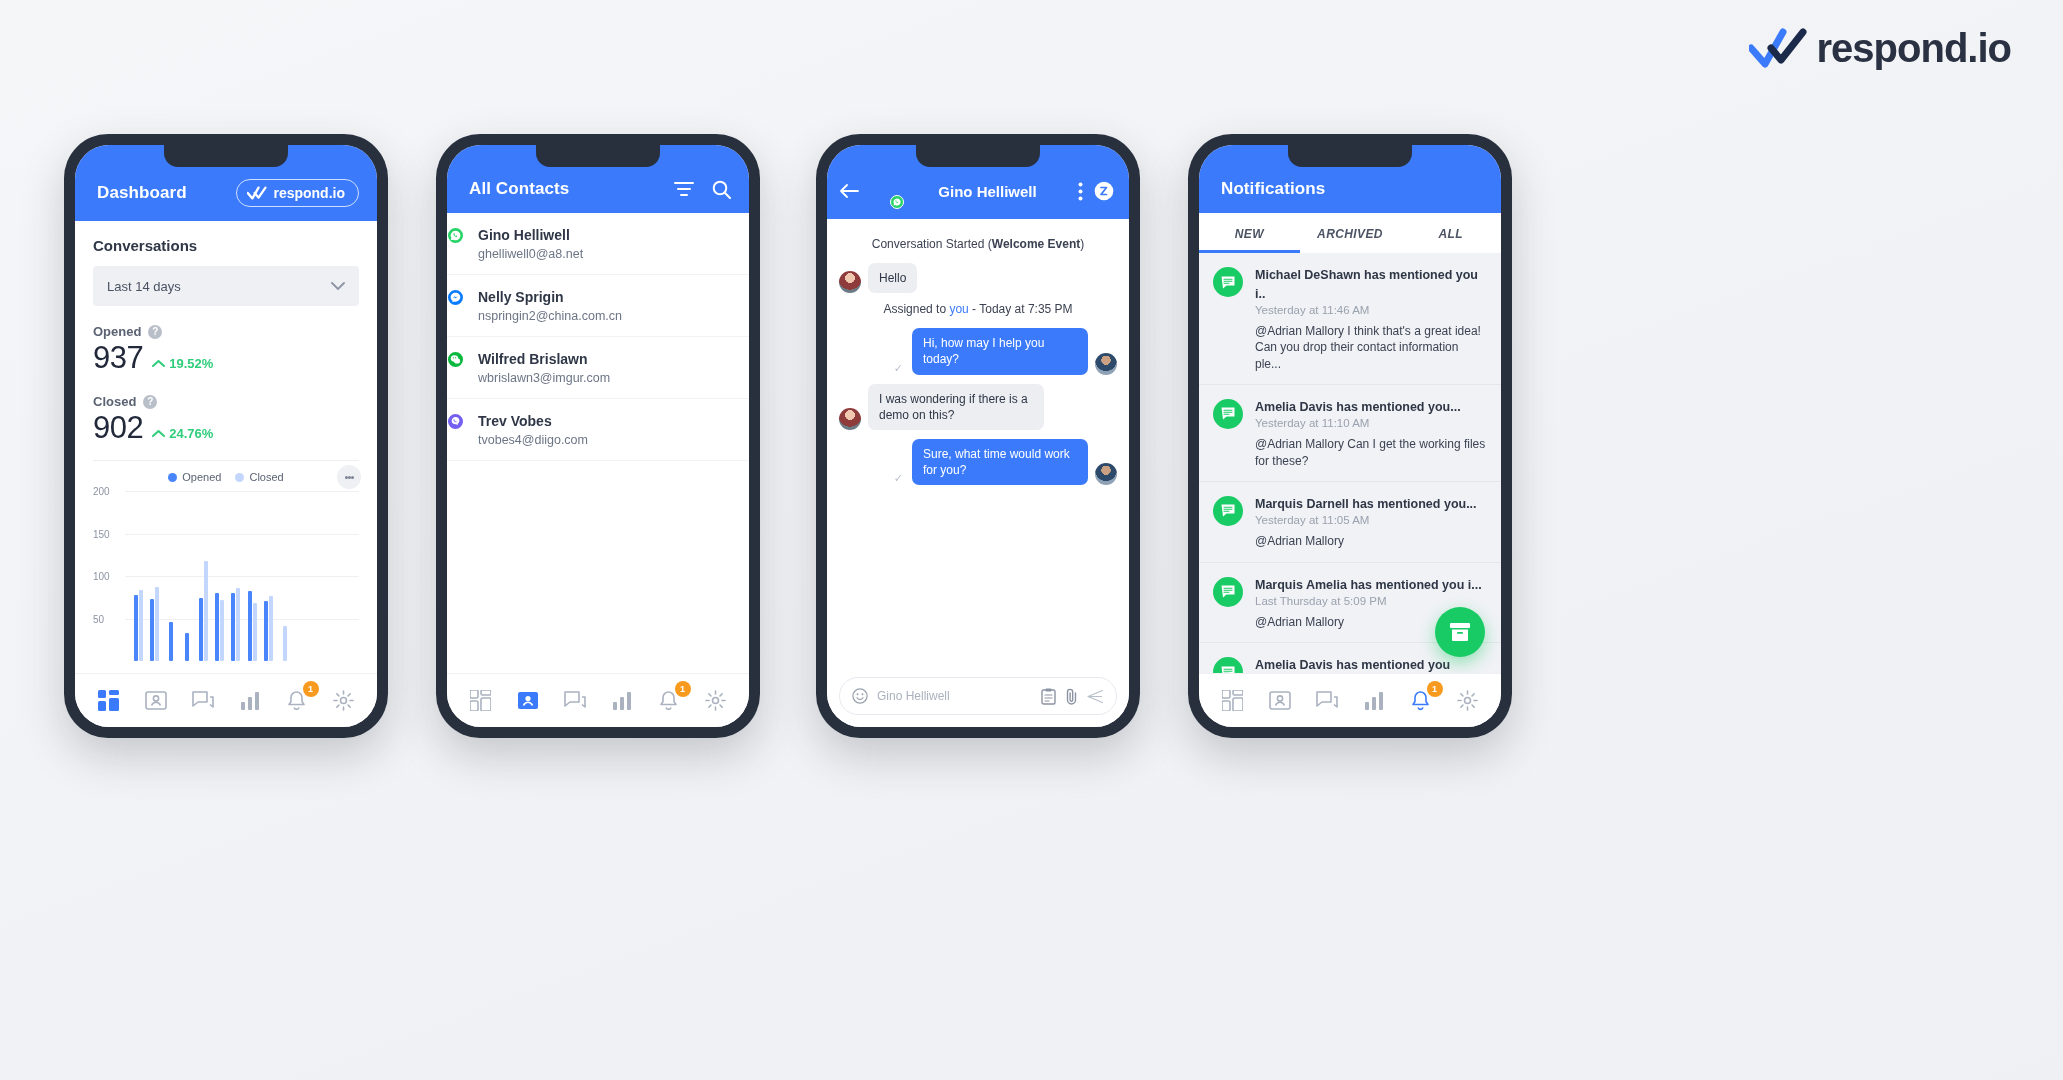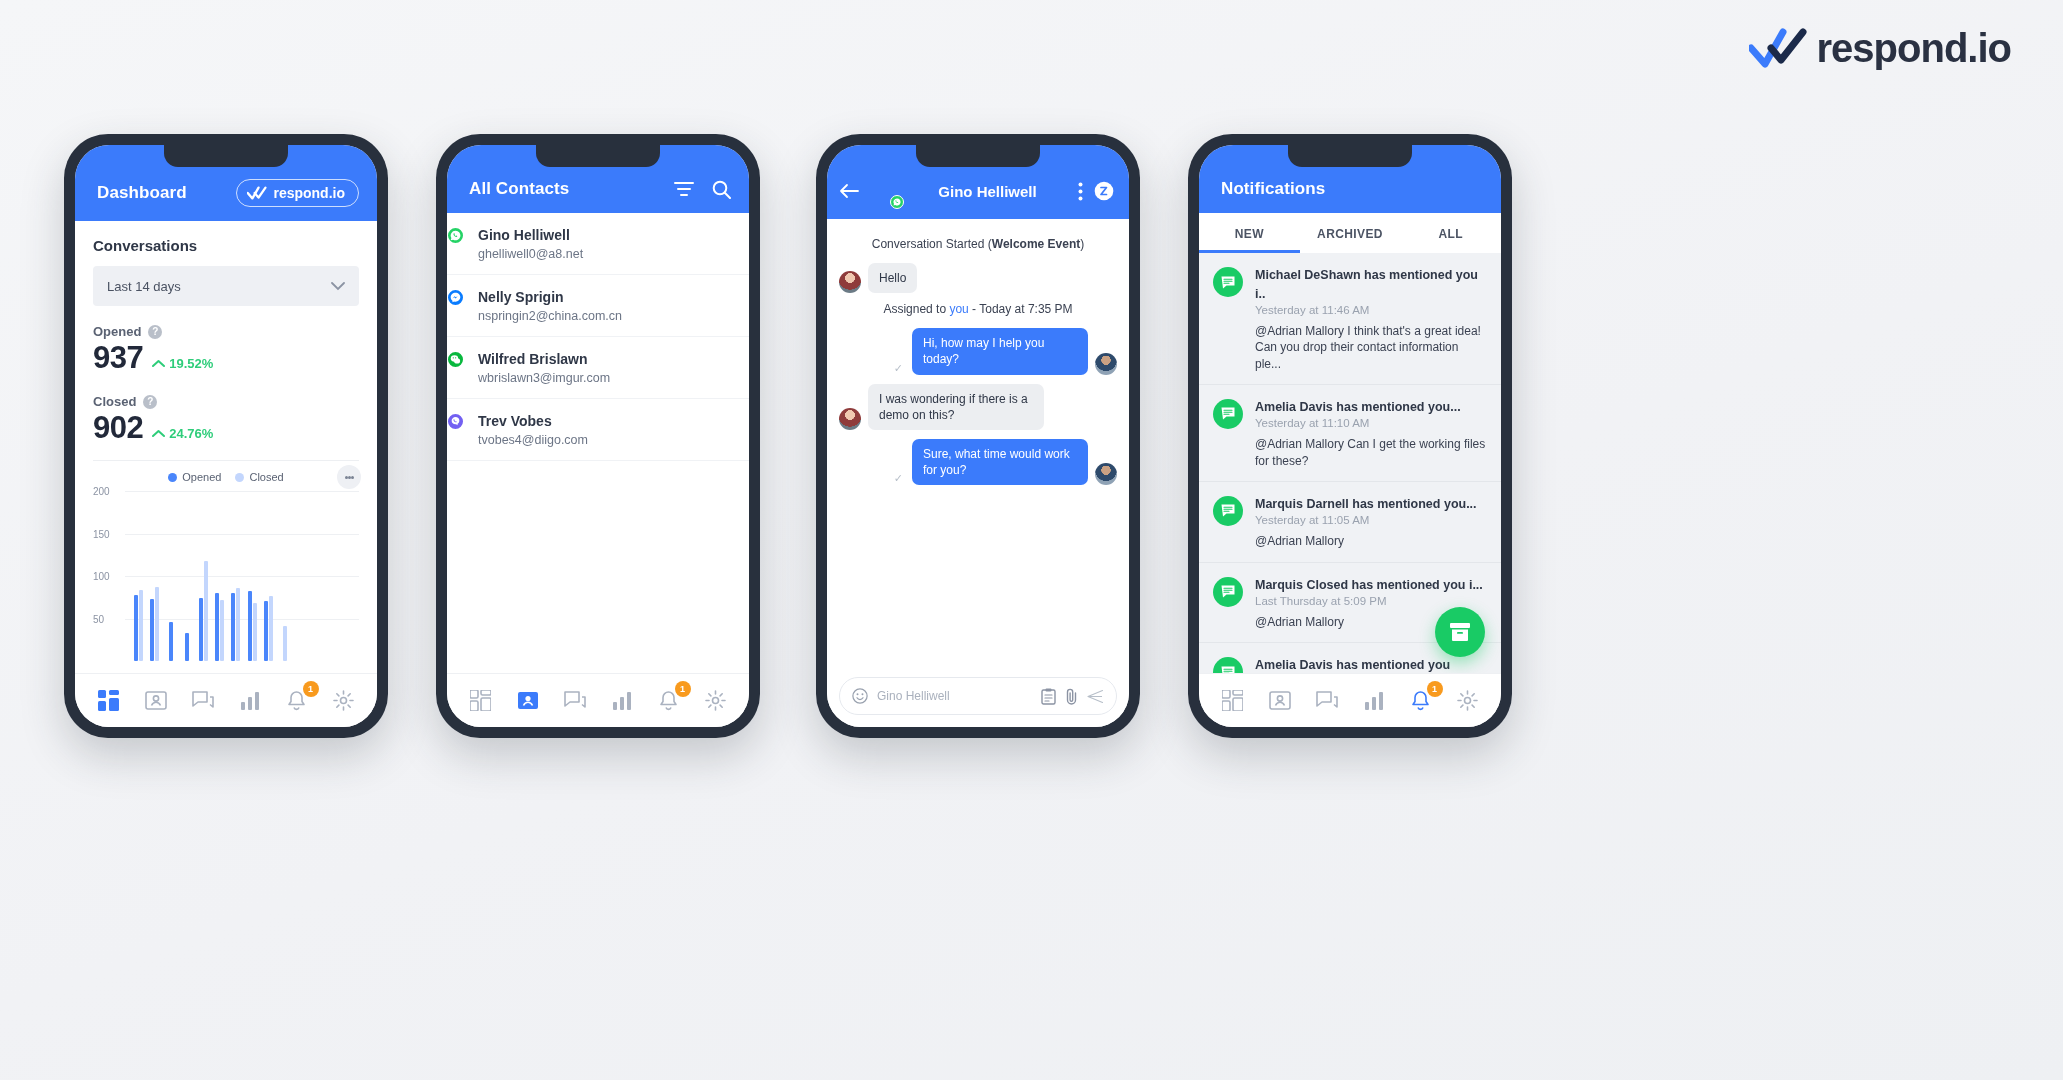--- a/index.html
+++ b/index.html
@@ -55,21 +55,21 @@
   .dash-body { flex: 1; overflow: hidden; background: #fff; padding: 0 18px; position: relative; }
   .dash-title { font-size: 15px; font-weight: 700; color: #2f3747; padding: 16px 0 12px; }
   .select { background: #eef0f4; border-radius: 4px; height: 40px; display: flex;
     align-items: center; padding: 0 14px; font-size: 13px; color: #4a5262; }
   .select-caret { margin-left: auto; color: #8b93a3; }
   .stat-label { font-size: 13px; font-weight: 700; color: #5a6273; margin-top: 18px;
     display: flex; align-items: center; gap: 7px; }
   .qmark { width: 14px; height: 14px; border-radius: 50%; background: #b9bfc9; color: #fff;
     font-size: 10px; font-weight: 700; display: flex; align-items: center; justify-content: center; }
   .stat-row { display: flex; align-items: baseline; gap: 9px; margin-top: 1px; }
-  .stat-num { font-size: 31px; font-weight: 700; color: #22293a; letter-spacing: -.5px; }
+  .stat-num { font-size: 31px; font-weight: 400; color: #22293a; letter-spacing: -.5px; }
   .stat-delta { font-size: 13px; font-weight: 700; color: #2ecd7a; display: flex; align-items: center; gap: 4px; }
   .chart-sep { border-top: 1px solid #edeff2; margin-top: 14px; }
   .legend { display: flex; align-items: center; justify-content: center; gap: 14px;
     padding: 10px 0 6px; font-size: 11px; color: #5a6273; position: relative; }
   .legend i { width: 9px; height: 9px; border-radius: 50%; display: inline-block; margin-right: 5px; }
   .legend-item { display: flex; align-items: center; }
   .kebab { position: absolute; right: -2px; top: 4px; width: 24px; height: 24px; border-radius: 50%;
     background: #eef0f4; display: flex; align-items: center; justify-content: center; }
   .kebab span { display: block; width: 3px; height: 3px; border-radius: 50%; background: #7b8394; margin: 1px 0; }
   .chart-wrap { position: relative; height: 170px; margin-top: 2px; }
@@ -111,21 +111,21 @@
   .bubble { max-width: 176px; border-radius: 7px; padding: 7px 11px; font-size: 12px; line-height: 1.35; }
   .bubble.in { background: #eceef1; color: #2f3747; }
   .bubble.out { background: #3b7bfb; color: #fff; }
   .tick { color: #b7bfc9; font-size: 11px; margin-right: 2px; }
   .composer { flex: 0 0 auto; padding: 8px 12px 12px; background: #fff; }
   .cinput { border: 1px solid #e6e9ee; border-radius: 22px; height: 38px; display: flex;
     align-items: center; padding: 0 12px; gap: 9px; }
   .cplace { flex: 1; font-size: 12px; color: #aab1bd; }
 
   
-  .tabs { display: flex; background: #fff; flex: 0 0 auto; }
+  .tabs { display: flex; background: #fff; flex: 0 0 auto; font-style: italic; }
   .tab { flex: 1; text-align: center; padding: 14px 0 12px; font-size: 12px;
     font-weight: 700; color: #4c5464; letter-spacing: .4px; position: relative; }
   .tab.active:after { content: ""; position: absolute; left: 0; right: 0; bottom: 0;
     height: 3px; background: #3b7bfb; }
   .nlist { flex: 1; background: #f0f2f5; overflow: hidden; position: relative; }
   .nrow { display: flex; gap: 12px; padding: 12px 14px; background: #f0f2f5;
     border-bottom: 1px solid #e3e6ea; }
   .nicon { width: 30px; height: 30px; border-radius: 50%; background: #19cb65;
     display: flex; align-items: center; justify-content: center; flex: 0 0 auto; margin-top: 2px; }
   .ntitle { font-size: 12.5px; font-weight: 700; color: #2f3747; line-height: 1.25; }
@@ -539,21 +539,21 @@
             </span>
             <span style="flex:1"><span class="ntitle">Marquis Darnell has mentioned you...</span><div class="ntime">Yesterday at 11:05 AM</div><div class="nbody">@Adrian Mallory</div></span>
           </div>
           <div class="nrow">
             <span class="nicon">
               <svg width="16" height="15" viewBox="0 0 16 15">
                 <path d="M1.5 1.5h13v9h-8l-3.5 3z" fill="#fff"></path>
                 <path d="M4 4.2h8M4 6.2h8M4 8.2h5" stroke="#19cb65" stroke-width="1.1" stroke-linecap="round"></path>
               </svg>
             </span>
-            <span style="flex:1"><span class="ntitle">Marquis Closed has mentioned you i...</span><div class="ntime">Last Thursday at 5:09 PM</div><div class="nbody">@Adrian Mallory</div></span>
+            <span style="flex:1"><span class="ntitle">Marquis Amelia has mentioned you i...</span><div class="ntime">Last Thursday at 5:09 PM</div><div class="nbody">@Adrian Mallory</div></span>
           </div>
           <div class="nrow">
             <span class="nicon">
               <svg width="16" height="15" viewBox="0 0 16 15">
                 <path d="M1.5 1.5h13v9h-8l-3.5 3z" fill="#fff"></path>
                 <path d="M4 4.2h8M4 6.2h8M4 8.2h5" stroke="#19cb65" stroke-width="1.1" stroke-linecap="round"></path>
               </svg>
             </span>
             <span style="flex:1"><span class="ntitle">Amelia Davis has mentioned you</span></span>
           </div>

